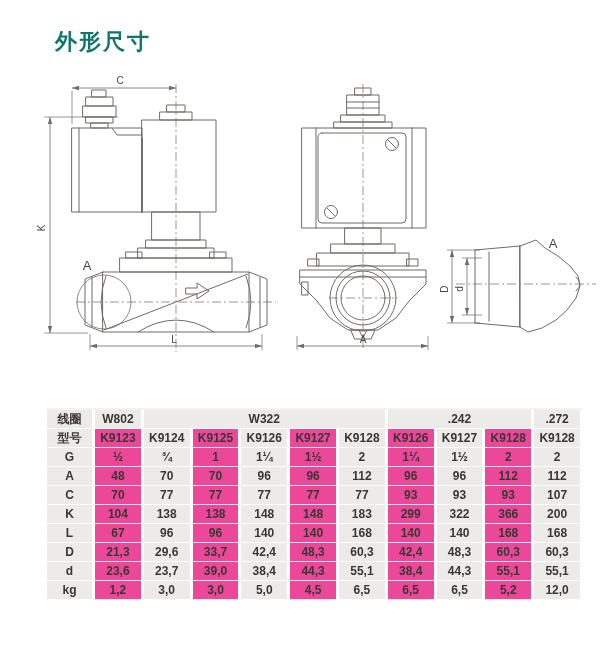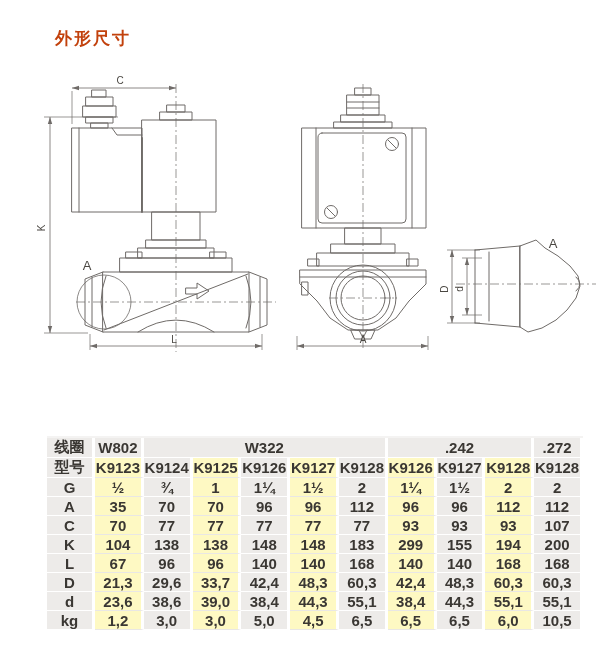--- a/index.html
+++ b/index.html
@@ -2,48 +2,47 @@
 <html><head>
 <meta charset="utf-8">
 <style>
   html,body{margin:0;padding:0;background:#fff;}
   .page{
     position:relative;width:610px;height:666px;background:#fff;overflow:hidden;
     font-family:"Liberation Sans",sans-serif;
     --line:#6f6b68;--shade:#edebe9;--grid:#e9e7e5;--ttext:#3a3733;
   }
   .title{
-    position:absolute;left:55px;top:27px;font-size:17px;font-weight:600;
-    letter-spacing:2px;color:#c2410c;
+    position:absolute;left:55px;top:27px;font-size:22px;font-weight:600;
+    letter-spacing:2px;color:#0f766e;
   }
   svg.drawings{position:absolute;left:0;top:60px;}
   .ln{fill:none;stroke:var(--line);stroke-width:1;stroke-linejoin:round;stroke-linecap:round;}
   .thick{stroke-width:1.8;}
   .cl{fill:none;stroke:var(--line);stroke-width:0.7;stroke-dasharray:9 3 2 3;}
   .dim{fill:none;stroke:var(--line);stroke-width:0.8;}
   .ext{fill:none;stroke:var(--line);stroke-width:0.7;}
   .ah{fill:var(--line);stroke:none;}
   .dimtext{font-family:"Liberation Sans",sans-serif;font-size:10px;fill:#4a4742;}
   .dimtext.big{font-size:13px;}
   
   .tblwrap{position:absolute;left:47px;top:408px;width:536px;}
   table.dims{
     border-collapse:separate;border-spacing:0;table-layout:fixed;width:536px;
     border-top:2px solid #f4f3f2;
-    font-family:"Liberation Sans",sans-serif;font-size:15px;font-weight:700;
+    font-family:"Liberation Sans",sans-serif;font-size:12px;font-weight:700;
     color:var(--ttext);
-    margin-top:28px;
   }
   table.dims td{
     height:18px;padding:0;text-align:center;vertical-align:middle;
     border-right:3px solid #fff;border-bottom:1px solid #fff;
     overflow:hidden;white-space:nowrap;
   }
   table.dims td.g{background:var(--shade);}
-  table.dims td.w{background:#fef9c3;border-bottom-color:var(--grid);}
+  table.dims td.w{background:#ec4899;border-bottom-color:var(--grid);}
 </style>
 </head>
 <body>
 
 <div class="page" style="--line: #6f6b68; --shade: #edebe9; --grid: #e9e7e5; --ttext: #3a3733;">
 
   <div class="title">外形尺寸</div>
 
   <svg class="drawings" width="610" height="310" viewBox="0 0 610 310">
 
@@ -236,21 +235,21 @@
             <td class="g">1¼</td>
             <td class="w">1½</td>
             <td class="g">2</td>
             <td class="w">1¼</td>
             <td class="g">1½</td>
             <td class="w">2</td>
             <td class="g">2</td>
           </tr>
           <tr>
             <td class="g">A</td>
-            <td class="w">35</td>
+            <td class="w">48</td>
             <td class="g">70</td>
             <td class="w">70</td>
             <td class="g">96</td>
             <td class="w">96</td>
             <td class="g">112</td>
             <td class="w">96</td>
             <td class="g">96</td>
             <td class="w">112</td>
             <td class="g">112</td>
           </tr>
@@ -269,22 +268,22 @@
           </tr>
           <tr>
             <td class="g">K</td>
             <td class="w">104</td>
             <td class="g">138</td>
             <td class="w">138</td>
             <td class="g">148</td>
             <td class="w">148</td>
             <td class="g">183</td>
             <td class="w">299</td>
-            <td class="g">155</td>
-            <td class="w">194</td>
+            <td class="g">322</td>
+            <td class="w">366</td>
             <td class="g">200</td>
           </tr>
           <tr>
             <td class="g">L</td>
             <td class="w">67</td>
             <td class="g">96</td>
             <td class="w">96</td>
             <td class="g">140</td>
             <td class="w">140</td>
             <td class="g">168</td>
@@ -302,40 +301,40 @@
             <td class="w">48,3</td>
             <td class="g">60,3</td>
             <td class="w">42,4</td>
             <td class="g">48,3</td>
             <td class="w">60,3</td>
             <td class="g">60,3</td>
           </tr>
           <tr>
             <td class="g">d</td>
             <td class="w">23,6</td>
-            <td class="g">38,6</td>
+            <td class="g">23,7</td>
             <td class="w">39,0</td>
             <td class="g">38,4</td>
             <td class="w">44,3</td>
             <td class="g">55,1</td>
             <td class="w">38,4</td>
             <td class="g">44,3</td>
             <td class="w">55,1</td>
             <td class="g">55,1</td>
           </tr>
           <tr>
             <td class="g">kg</td>
             <td class="w">1,2</td>
             <td class="g">3,0</td>
             <td class="w">3,0</td>
             <td class="g">5,0</td>
             <td class="w">4,5</td>
             <td class="g">6,5</td>
             <td class="w">6,5</td>
             <td class="g">6,5</td>
-            <td class="w">6,0</td>
-            <td class="g">10,5</td>
+            <td class="w">5,2</td>
+            <td class="g">12,0</td>
           </tr>
         </tbody>
     </table>
   </div>
 
 </div>
 
 </body></html>

